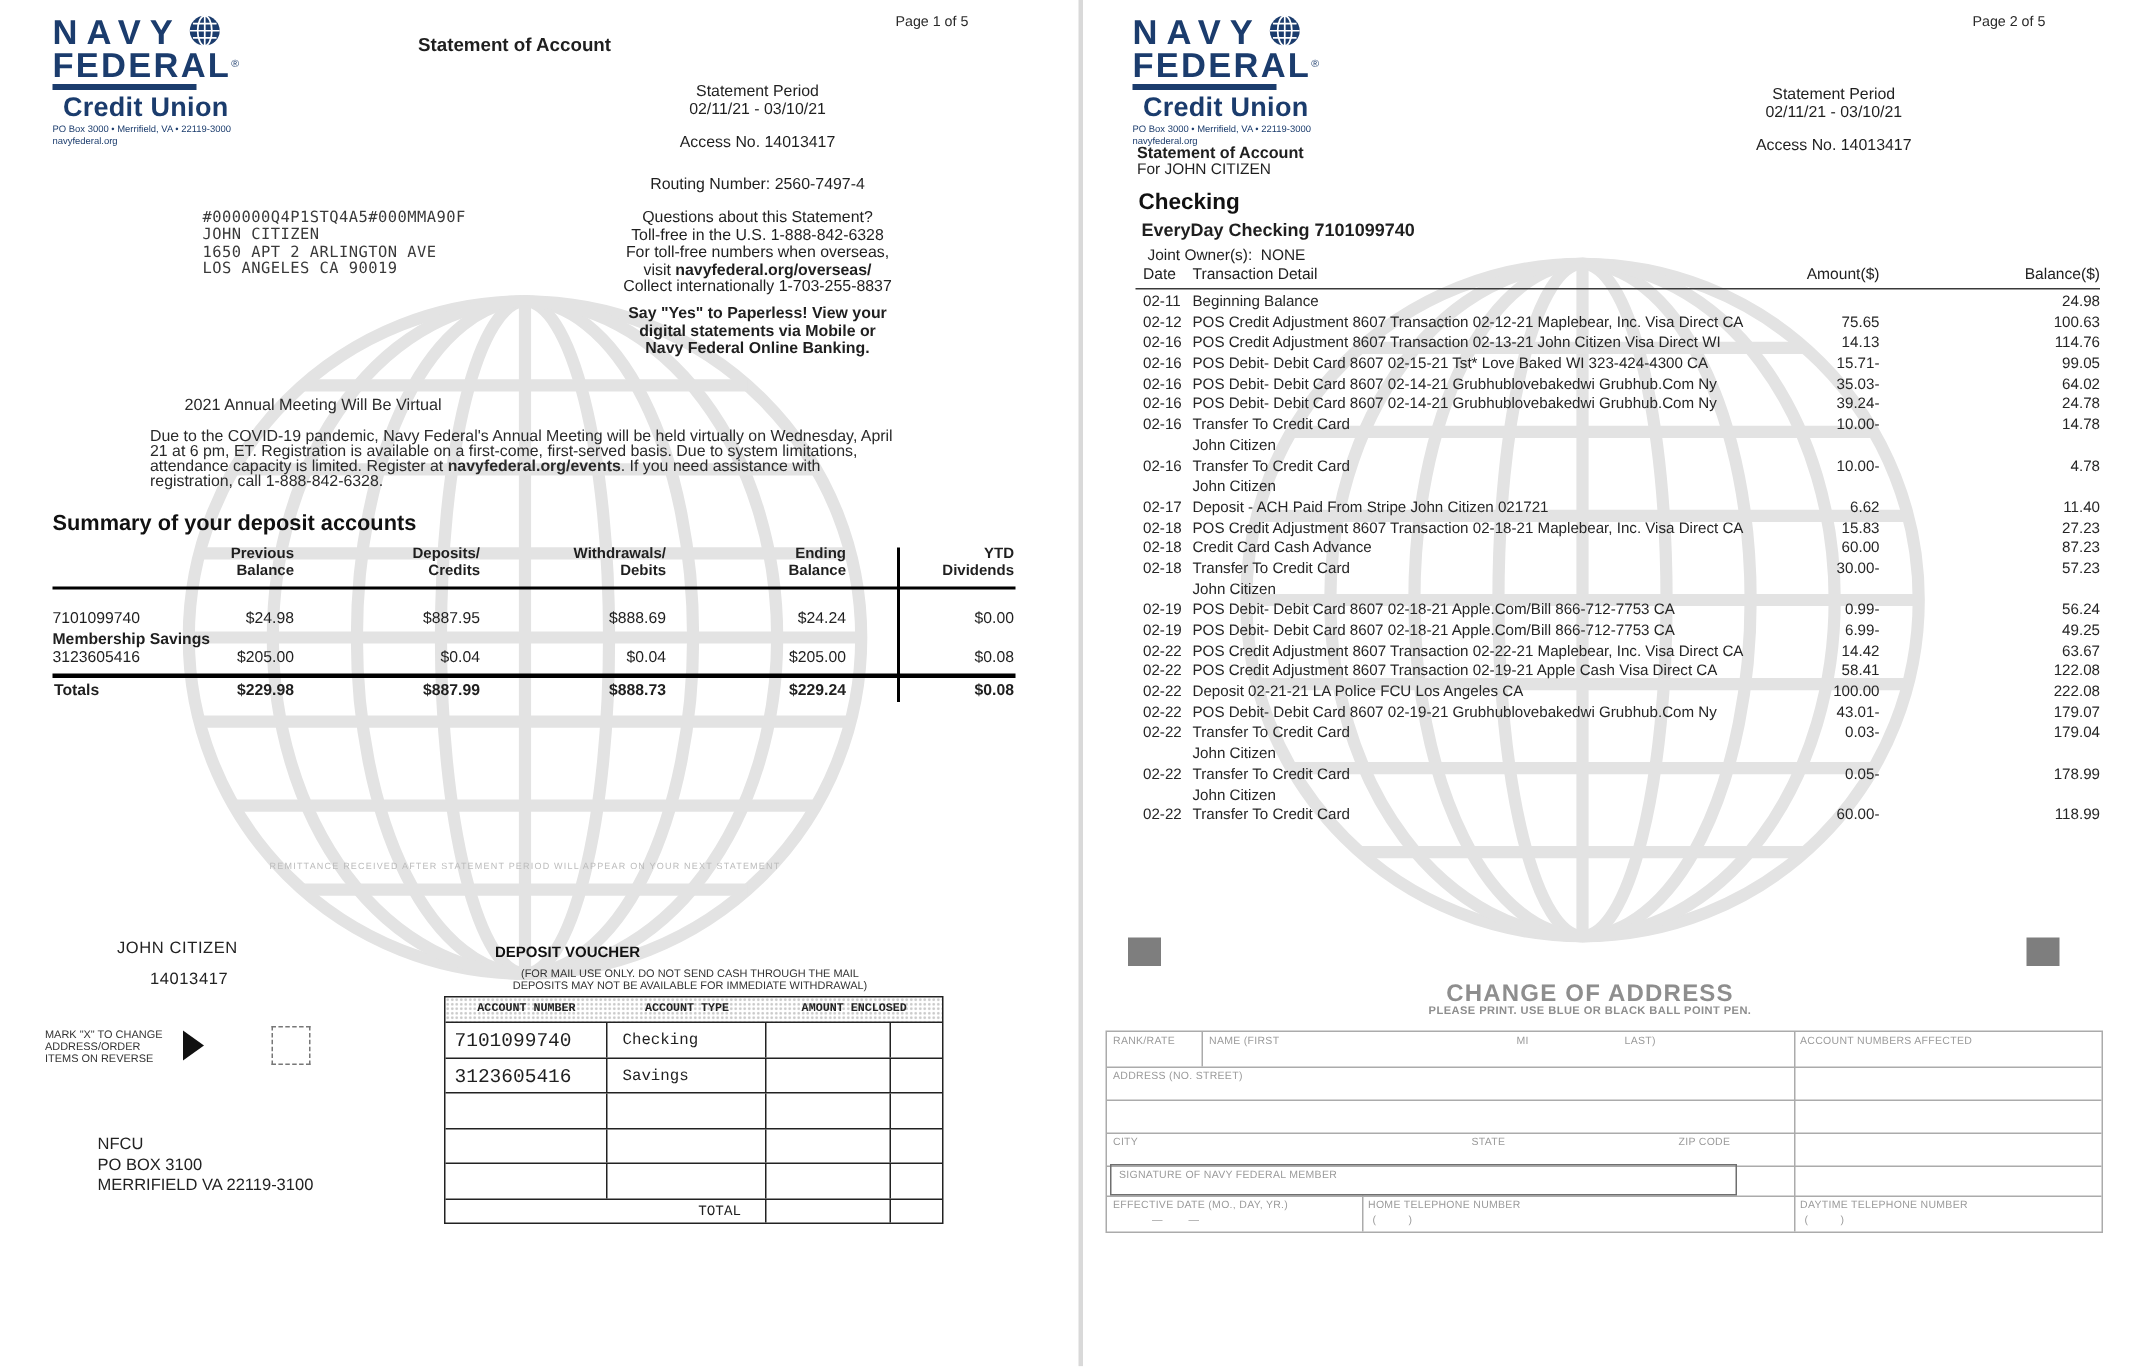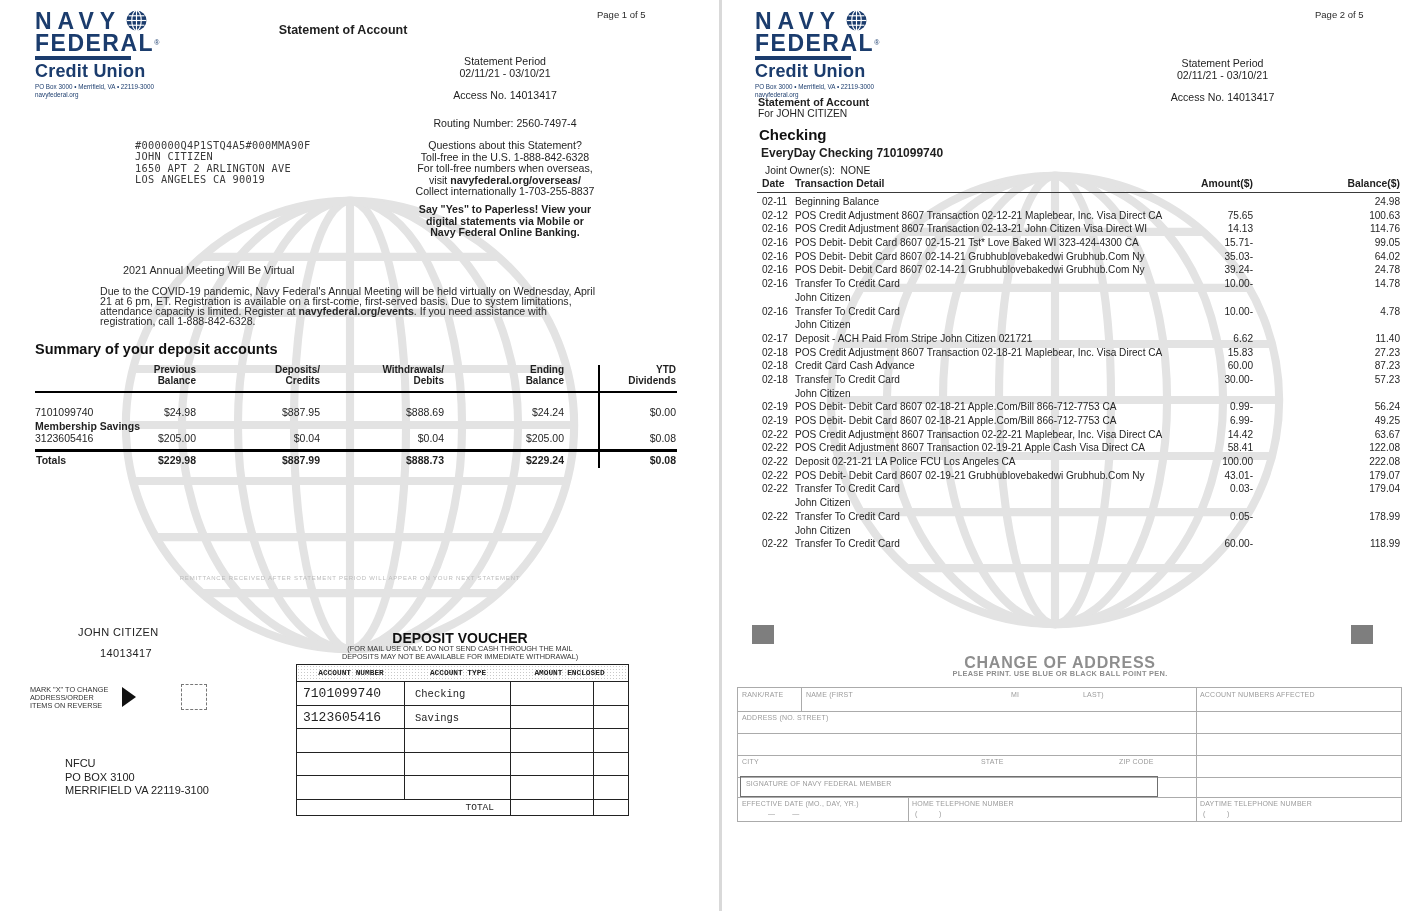--- a/index.html
+++ b/index.html
@@ -14,21 +14,21 @@
   .globe{position:absolute;opacity:1;}
 
   
   .logo{line-height:1;color:#1b3c6d;}
   .logo-row1{display:flex;align-items:flex-start;gap:5px;}
   .logo-navy{font-size:23px;font-weight:bold;letter-spacing:6px;}
   .logo-federal{font-size:23px;font-weight:bold;letter-spacing:1.5px;}
   .logo-reg{font-size:7px;vertical-align:super;}
   .logo-row2{margin-top:-1px;}
   .logo-bar{width:96px;height:4px;background:#1b3c6d;margin-top:1px;}
-  .logo-cu{font-size:18px;font-weight:bold;margin-top:2px;letter-spacing:0.2px;}
+  .logo-cu{font-size:18px;font-weight:bold;margin-top:2px;letter-spacing:0.2px;text-align:center;}
   .logo-addr{font-size:6.3px;margin-top:4px;color:#1b3c6d;}
   .logo-site{font-size:6.3px;margin-top:2px;color:#1b3c6d;}
 
   
   .p1-title{left:228px;top:23px;width:230px;text-align:center;font-size:12.5px;font-weight:bold;}
   .page-label{font-size:9.5px;color:#2a2a2a;}
   .p1-col{left:405px;width:200px;text-align:center;font-size:10.6px;line-height:11.5px;}
   .bold{font-weight:bold;}
   .addressee{left:135px;top:140px;font-family:"DejaVu Sans Mono",monospace;font-size:10.3px;line-height:11.4px;color:#3a3a3a;letter-spacing:0.3px;}
 
@@ -56,21 +56,21 @@
   .remit-note{left:140px;top:575px;width:420px;text-align:center;font-size:6px;color:#bcbcbc;letter-spacing:0.8px;}
 
   .member-name{left:78px;top:626px;font-size:11px;letter-spacing:0.4px;color:#222;}
   .member-access{left:100px;top:647px;font-size:11px;letter-spacing:0.4px;color:#222;}
   .markx{left:30px;top:686px;font-size:7.3px;line-height:8.2px;color:#333;white-space:pre-line;}
   .markx-arrow{left:122px;top:687px;width:0;height:0;border-top:10px solid transparent;border-bottom:10px solid transparent;border-left:14px solid #111;}
   .markx-box{left:181px;top:684px;width:24px;height:24px;border:1px dashed #777;background:#fff;}
   .remit-addr{left:65px;top:757px;font-size:11px;line-height:13.5px;color:#222;}
 
   
-  .v-title{left:330px;top:630px;width:260px;text-align:center;font-size:14px;font-weight:bold;color:#111;}
+  .v-title{left:330px;top:630px;width:260px;font-size:10px;font-weight:bold;color:#111;}
   .v-note{left:300px;top:645px;width:320px;text-align:center;font-size:7.3px;line-height:8px;color:#333;}
   .voucher{left:296px;top:664px;width:331px;border:1.5px solid #222;background:transparent;font-family:Liberation Mono, monospace;}
   .v-head{display:flex;height:16px;border-bottom:1.5px solid #222;align-items:center;font-size:7.8px;font-weight:bold;color:#222;
           background:radial-gradient(#c9c9c9 0.8px, transparent 0.9px);background-size:3px 3px;}
   .v-head .h1{width:108px;text-align:center;}
   .v-head .h2{width:106px;text-align:center;}
   .v-head .h3{flex:1;text-align:center;}
   .v-row{display:flex;height:22.5px;border-bottom:1px solid #222;}
   .v-num{width:108px;border-right:1px solid #222;font-size:13px;padding:4px 0 0 6px;box-sizing:border-box;}
   .v-type{width:106px;border-right:1px solid #222;font-size:10.5px;padding:6px 0 0 10px;box-sizing:border-box;}
@@ -82,21 +82,21 @@
 
   .micr{left:38px;top:850px;font-family:"DejaVu Sans Mono",monospace;font-size:16px;font-weight:bold;letter-spacing:1.2px;color:#161616;}
 
   
   .p2-col{left:1120px;width:205px;text-align:center;font-size:10.6px;line-height:11.5px;}
   .p2-soa{left:758px;top:96px;font-size:10.8px;font-weight:bold;}
   .p2-soa-for{left:758px;top:108px;font-size:10.3px;}
   .p2-checking{left:759px;top:126px;font-size:15px;font-weight:bold;color:#111;}
   .p2-acct{left:761px;top:146px;font-size:12px;font-weight:bold;}
   .p2-joint{left:765px;top:165px;font-size:10.3px;white-space:pre;}
-  .txn-head{left:757px;top:178px;width:643px;display:flex;font-size:10.4px;font-weight:bold;}
+  .txn-head{left:757px;top:178px;width:643px;display:flex;font-size:10.4px;font-weight:normal;}
   .txn-rule{left:757px;top:191.5px;width:643px;height:1.5px;background:#3a3a3a;}
   .txn-table{left:757px;top:195px;width:643px;font-size:10.1px;color:#262626;}
   .t-line{display:flex;height:13.7px;line-height:13.7px;}
   .t-date{width:38px;padding-left:5px;box-sizing:border-box;white-space:nowrap;}
   .t-detail{flex:1;min-width:0;white-space:nowrap;overflow:visible;}
   .t-amount{width:85px;text-align:right;white-space:nowrap;}
   .t-balance{width:147px;text-align:right;white-space:nowrap;}
   .t-sub{height:13.7px;line-height:13.7px;margin-left:38px;}
 
   .reg-mark{width:22px;height:19px;background:#7e7e7e;}

